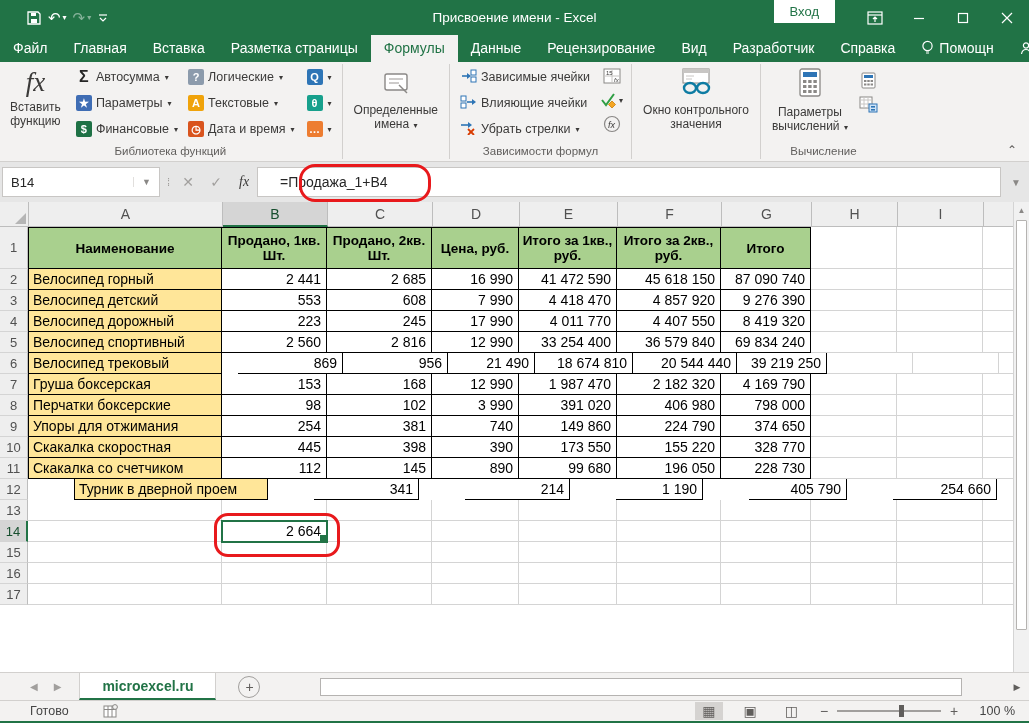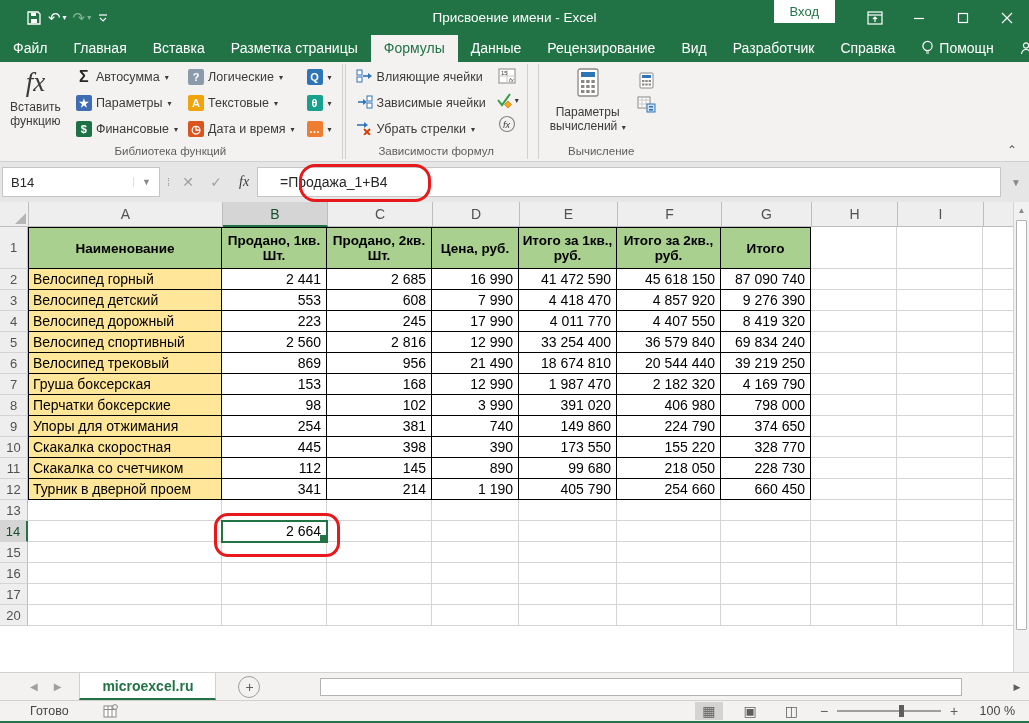--- a/index.html
+++ b/index.html
@@ -298,43 +298,59 @@
                 <span class="caret-s">▾</span>
               </div>
             </div>
         </div>
       </div>
       <div class="rg-label">Библиотека функций</div>
     </div>
 
     <div class="rdivider"></div>
 
+    <div class="rgroup">
+      <div class="rg-content">
+        <button class="bigbtn">
+          <span>
+            <svg width="30" height="30" viewBox="0 0 30 30">
+                <rect x="4" y="7" width="22" height="16" rx="2" fill="#fff" stroke="#8a8886" stroke-width="1.4"></rect>
+                <path d="M8 12h14M8 16h10" stroke="#bdbbb9" stroke-width="1.4"></path>
+                <path d="M18 18l8 8" stroke="#8a8886" stroke-width="1.4"></path>
+              </svg>
+          </span>
+          <span class="bigbtn-label"><span>Определенные
+имена</span> <span class="caret-s">▾</span></span>
+        </button>
+      </div>
+      <div class="rg-label"></div>
+    </div>
 
     <div class="rdivider"></div>
 
     <div class="rgroup">
       <div class="rg-content">
         <div class="audit-rows" id="auditrows">
+            <div class="libbtn">
+              <span><svg width="17" height="14" viewBox="0 0 17 14">
+                  <rect x="11" y="1" width="5" height="5" fill="#fff" stroke="#2e75b6"></rect>
+                  <rect x="11" y="8" width="5" height="5" fill="#fff" stroke="#2e75b6"></rect>
+                  <path d="M2 7h7" stroke="#2e75b6" stroke-width="1.6"></path>
+                  <path d="M7 4l4 3-4 3z" fill="#2e75b6"></path>
+                </svg></span>
+              <span>Зависимые ячейки</span>
+            </div>
             <div class="libbtn">
               <span><svg width="17" height="14" viewBox="0 0 17 14">
                   <rect x="1" y="1" width="5" height="5" fill="#fff" stroke="#2e75b6"></rect>
                   <rect x="1" y="8" width="5" height="5" fill="#fff" stroke="#2e75b6"></rect>
                   <path d="M7 7h7" stroke="#2e75b6" stroke-width="1.6"></path>
                   <path d="M12 4l4 3-4 3z" fill="#2e75b6"></path>
                 </svg></span>
               <span>Влияющие ячейки</span>
-            </div>
-            <div class="libbtn">
-              <span><svg width="17" height="14" viewBox="0 0 17 14">
-                  <rect x="11" y="1" width="5" height="5" fill="#fff" stroke="#2e75b6"></rect>
-                  <rect x="11" y="8" width="5" height="5" fill="#fff" stroke="#2e75b6"></rect>
-                  <path d="M2 7h7" stroke="#2e75b6" stroke-width="1.6"></path>
-                  <path d="M7 4l4 3-4 3z" fill="#2e75b6"></path>
-                </svg></span>
-              <span>Зависимые ячейки</span>
             </div>
             <div class="libbtn">
               <span><svg width="17" height="14" viewBox="0 0 17 14">
                   <path d="M1 4h9" stroke="#2e75b6" stroke-width="1.6"></path>
                   <path d="M8 1l4 3-4 3z" fill="#2e75b6"></path>
                   <path d="M8 8l6 6M14 8l-6 6" stroke="#d83b01" stroke-width="1.8"></path>
                 </svg></span>
               <span>Убрать стрелки</span>
               <span class="caret-s">▾</span>
             </div>
@@ -362,20 +378,36 @@
               </svg>
           </span>
         </div>
       </div>
       <div class="rg-label">Зависимости формул</div>
     </div>
 
     <div class="rdivider"></div>
 
     <div class="rgroup">
+      <div class="rg-content">
+        <button class="bigbtn">
+          <span>
+            <svg width="34" height="30" viewBox="0 0 34 30">
+                <rect x="4" y="2" width="26" height="14" fill="#fff" stroke="#8a8886"></rect>
+                <rect x="4" y="2" width="26" height="4" fill="#c8c6c4"></rect>
+                <path d="M7 9h8M7 12h6" stroke="#c8c6c4"></path>
+                <ellipse cx="11" cy="21" rx="6" ry="5" fill="none" stroke="#0e7ca3" stroke-width="2.4"></ellipse>
+                <ellipse cx="24" cy="21" rx="6" ry="5" fill="none" stroke="#0e7ca3" stroke-width="2.4"></ellipse>
+                <path d="M17 20h2" stroke="#0e7ca3" stroke-width="2"></path>
+              </svg>
+          </span>
+          <span class="bigbtn-label">Окно контрольного
+значения</span>
+        </button>
+      </div>
       <div class="rg-label"></div>
     </div>
 
     <div class="rdivider"></div>
 
     <div class="rgroup">
       <div class="rg-content">
         <button class="bigbtn">
           <span>
             <svg width="30" height="32" viewBox="0 0 30 32">
@@ -521,21 +553,21 @@
         <div class="cell num tb" style="flex: 0 0 98px;">33 254 400</div>
         <div class="cell num tb" style="flex: 0 0 104px;">36 579 840</div>
         <div class="cell num tb" style="flex: 0 0 90px;">69 834 240</div>
         <div class="cell" style="flex: 0 0 86px;"></div>
         <div class="cell" style="flex: 0 0 86px;"></div>
         <div class="cell" style="flex: 0 0 31px;"></div>
       </div>
       <div class="g-row" style="height: 21px;">
         <div class="rowhdr">6</div>
         <div class="cell yellow tb tb-left" style="flex: 0 0 194px;">Велосипед трековый</div>
-        <div class="cell num tb" style="flex: 0 0 105px;">869</div>
+        <div class="cell num tb" style="flex: 0 0 105px; margin-left: 16px;">869</div>
         <div class="cell num tb" style="flex: 0 0 105px; text-align: right;">956</div>
         <div class="cell num tb" style="flex: 0 0 87px;">21 490</div>
         <div class="cell num tb" style="flex: 0 0 98px;">18 674 810</div>
         <div class="cell num tb" style="flex: 0 0 104px;">20 544 440</div>
         <div class="cell num tb" style="flex: 0 0 90px;">39 219 250</div>
         <div class="cell" style="flex: 0 0 86px;"></div>
         <div class="cell" style="flex: 0 0 86px;"></div>
         <div class="cell" style="flex: 0 0 31px;"></div>
       </div>
       <div class="g-row" style="height: 21px;">
@@ -590,27 +622,27 @@
         <div class="cell" style="flex: 0 0 86px;"></div>
         <div class="cell" style="flex: 0 0 31px;"></div>
       </div>
       <div class="g-row" style="height: 21px;">
         <div class="rowhdr">11</div>
         <div class="cell yellow tb tb-left" style="flex: 0 0 194px;">Скакалка со счетчиком</div>
         <div class="cell num tb" style="flex: 0 0 105px;">112</div>
         <div class="cell num tb" style="flex: 0 0 105px;">145</div>
         <div class="cell num tb" style="flex: 0 0 87px;">890</div>
         <div class="cell num tb" style="flex: 0 0 98px;">99 680</div>
-        <div class="cell num tb" style="flex: 0 0 104px;">218 050</div>
+        <div class="cell num tb" style="flex: 0 0 104px;">196 050</div>
         <div class="cell num tb" style="flex: 0 0 90px;">228 730</div>
         <div class="cell" style="flex: 0 0 86px;"></div>
         <div class="cell" style="flex: 0 0 86px;"></div>
         <div class="cell" style="flex: 0 0 31px;"></div>
       </div>
-      <div class="g-row" style="height: 21px;">
+      <div class="g-row" style="height: 21px; gap: 46px;">
         <div class="rowhdr">12</div>
         <div class="cell yellow tb tb-left" style="flex: 0 0 194px;">Турник в дверной проем</div>
         <div class="cell num tb" style="flex: 0 0 105px;">341</div>
         <div class="cell num tb" style="flex: 0 0 105px;">214</div>
         <div class="cell num tb" style="flex: 0 0 87px;">1 190</div>
         <div class="cell num tb" style="flex: 0 0 98px;">405 790</div>
         <div class="cell num tb" style="flex: 0 0 104px;">254 660</div>
         <div class="cell num tb" style="flex: 0 0 90px;">660 450</div>
         <div class="cell" style="flex: 0 0 86px;"></div>
         <div class="cell" style="flex: 0 0 86px;"></div>
@@ -663,33 +695,20 @@
         <div class="cell" style="flex: 0 0 87px;"></div>
         <div class="cell" style="flex: 0 0 98px;"></div>
         <div class="cell" style="flex: 0 0 104px;"></div>
         <div class="cell" style="flex: 0 0 90px;"></div>
         <div class="cell" style="flex: 0 0 86px;"></div>
         <div class="cell" style="flex: 0 0 86px;"></div>
         <div class="cell" style="flex: 0 0 31px;"></div>
       </div>
       <div class="g-row" style="height: 21px;">
         <div class="rowhdr">17</div>
-        <div class="cell" style="flex: 0 0 194px;"></div>
-        <div class="cell" style="flex: 0 0 105px;"></div>
-        <div class="cell" style="flex: 0 0 105px;"></div>
-        <div class="cell" style="flex: 0 0 87px;"></div>
-        <div class="cell" style="flex: 0 0 98px;"></div>
-        <div class="cell" style="flex: 0 0 104px;"></div>
-        <div class="cell" style="flex: 0 0 90px;"></div>
-        <div class="cell" style="flex: 0 0 86px;"></div>
-        <div class="cell" style="flex: 0 0 86px;"></div>
-        <div class="cell" style="flex: 0 0 31px;"></div>
-      </div>
-      <div class="g-row" style="height: 21px;">
-        <div class="rowhdr">20</div>
         <div class="cell" style="flex: 0 0 194px;"></div>
         <div class="cell" style="flex: 0 0 105px;"></div>
         <div class="cell" style="flex: 0 0 105px;"></div>
         <div class="cell" style="flex: 0 0 87px;"></div>
         <div class="cell" style="flex: 0 0 98px;"></div>
         <div class="cell" style="flex: 0 0 104px;"></div>
         <div class="cell" style="flex: 0 0 90px;"></div>
         <div class="cell" style="flex: 0 0 86px;"></div>
         <div class="cell" style="flex: 0 0 86px;"></div>
         <div class="cell" style="flex: 0 0 31px;"></div>

